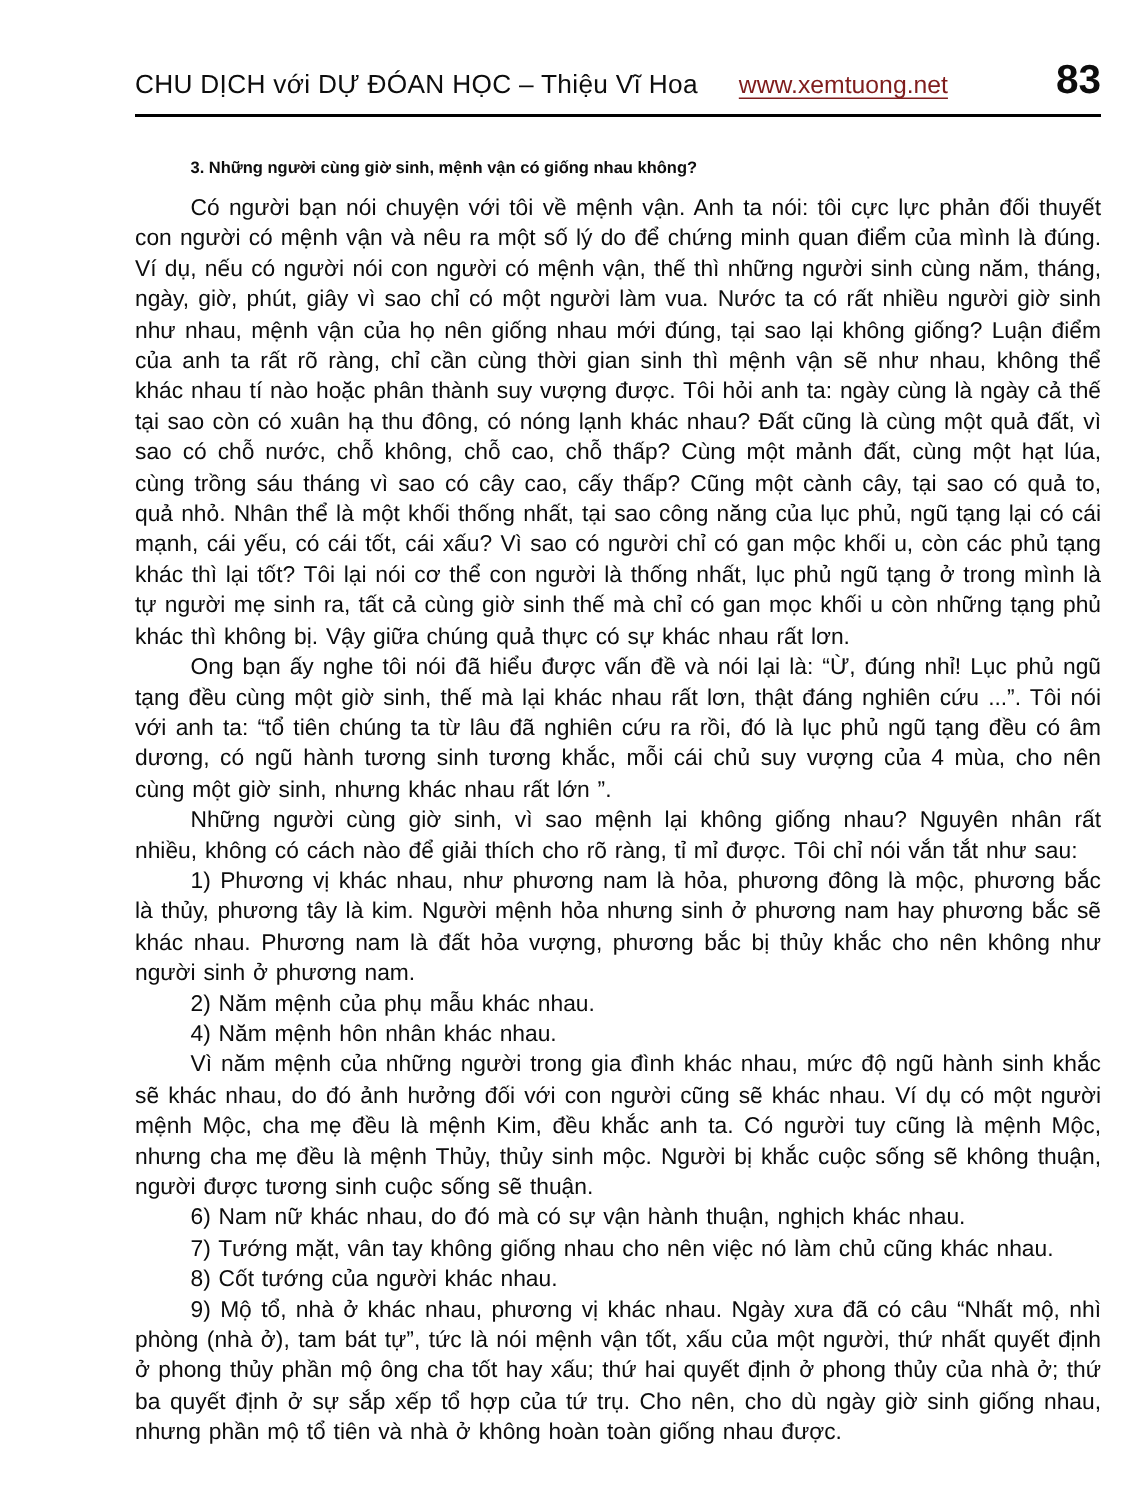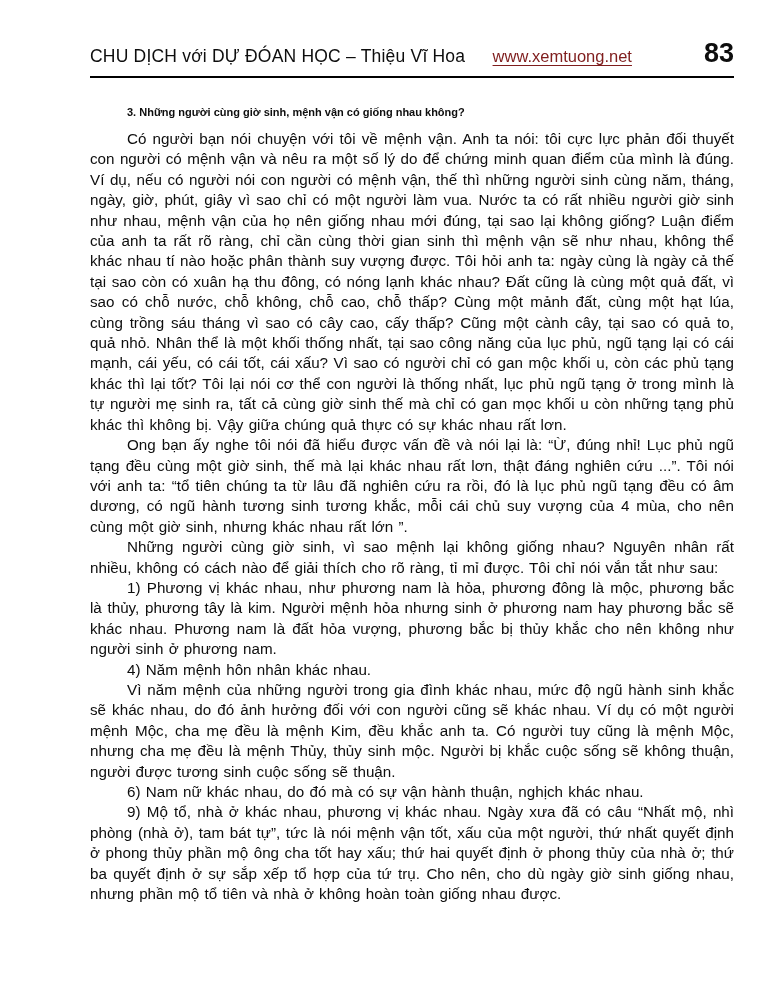--- a/index.html
+++ b/index.html
@@ -70,19 +70,22 @@
     <span class="page-number">83</span>
   </header>
 
   <main class="body-text">
     <h2 class="section-heading">3. Những người cùng giờ sinh, mệnh vận có giống nhau không?</h2>
 
     <p>Có người bạn nói chuyện với tôi về mệnh vận. Anh ta nói: tôi cực lực phản đối thuyết con người có mệnh vận và nêu ra một số lý do để chứng minh quan điểm của mình là đúng. Ví dụ, nếu có người nói con người có mệnh vận, thế thì những người sinh cùng năm, tháng, ngày, giờ, phút, giây vì sao chỉ có một người làm vua. Nước ta có rất nhiều người giờ sinh như nhau, mệnh vận của họ nên giống nhau mới đúng, tại sao lại không giống? Luận điểm của anh ta rất rõ ràng, chỉ cần cùng thời gian sinh thì mệnh vận sẽ như nhau, không thể khác nhau tí nào hoặc phân thành suy vượng được. Tôi hỏi anh ta: ngày cùng là ngày cả thế tại sao còn có xuân hạ thu đông, có nóng lạnh khác nhau? Đất cũng là cùng một quả đất, vì sao có chỗ nước, chỗ không, chỗ cao, chỗ thấp? Cùng một mảnh đất, cùng một hạt lúa, cùng trồng sáu tháng vì sao có cây cao, cấy thấp? Cũng một cành cây, tại sao có quả to, quả nhỏ. Nhân thể là một khối thống nhất, tại sao công năng của lục phủ, ngũ tạng lại có cái mạnh, cái yếu, có cái tốt, cái xấu? Vì sao có người chỉ có gan mộc khối u, còn các phủ tạng khác thì lại tốt? Tôi lại nói cơ thể con người là thống nhất, lục phủ ngũ tạng ở trong mình là tự người mẹ sinh ra, tất cả cùng giờ sinh thế mà chỉ có gan mọc khối u còn những tạng phủ khác thì không bị. Vậy giữa chúng quả thực có sự khác nhau rất lơn.</p>
     <p>Ong bạn ấy nghe tôi nói đã hiểu được vấn đề và nói lại là: “Ừ, đúng nhỉ! Lục phủ ngũ tạng đều cùng một giờ sinh, thế mà lại khác nhau rất lơn, thật đáng nghiên cứu ...”. Tôi nói với anh ta: “tổ tiên chúng ta từ lâu đã nghiên cứu ra rồi, đó là lục phủ ngũ tạng đều có âm dương, có ngũ hành tương sinh tương khắc, mỗi cái chủ suy vượng của 4 mùa, cho nên cùng một giờ sinh, nhưng khác nhau rất lớn ”.</p>
     <p>Những người cùng giờ sinh, vì sao mệnh lại không giống nhau? Nguyên nhân rất nhiều, không có cách nào để giải thích cho rõ ràng, tỉ mỉ được. Tôi chỉ nói vắn tắt như sau:</p>
     <p>1) Phương vị khác nhau, như phương nam là hỏa, phương đông là mộc, phương bắc là thủy, phương tây là kim. Người mệnh hỏa nhưng sinh ở phương nam hay phương bắc sẽ khác nhau. Phương nam là đất hỏa vượng, phương bắc bị thủy khắc cho nên không như người sinh ở phương nam.</p>
+    <p>2) Năm mệnh của phụ mẫu khác nhau.</p>
     <p>4) Năm mệnh hôn nhân khác nhau.</p>
     <p>Vì năm mệnh của những người trong gia đình khác nhau, mức độ ngũ hành sinh khắc sẽ khác nhau, do đó ảnh hưởng đối với con người cũng sẽ khác nhau. Ví dụ có một người mệnh Mộc, cha mẹ đều là mệnh Kim, đều khắc anh ta. Có người tuy cũng là mệnh Mộc, nhưng cha mẹ đều là mệnh Thủy, thủy sinh mộc. Người bị khắc cuộc sống sẽ không thuận, người được tương sinh cuộc sống sẽ thuận.</p>
     <p>6) Nam nữ khác nhau, do đó mà có sự vận hành thuận, nghịch khác nhau.</p>
+    <p>7) Tướng mặt, vân tay không giống nhau cho nên việc nó làm chủ cũng khác nhau.</p>
+    <p>8) Cốt tướng của người khác nhau.</p>
     <p>9) Mộ tổ, nhà ở khác nhau, phương vị khác nhau. Ngày xưa đã có câu “Nhất mộ, nhì phòng (nhà ở), tam bát tự”, tức là nói mệnh vận tốt, xấu của một người, thứ nhất quyết định ở phong thủy phần mộ ông cha tốt hay xấu; thứ hai quyết định ở phong thủy của nhà ở; thứ ba quyết định ở sự sắp xếp tổ hợp của tứ trụ. Cho nên, cho dù ngày giờ sinh giống nhau, nhưng phần mộ tổ tiên và nhà ở không hoàn toàn giống nhau được.</p>
   </main>
 
 </div>
 
 </body></html>

